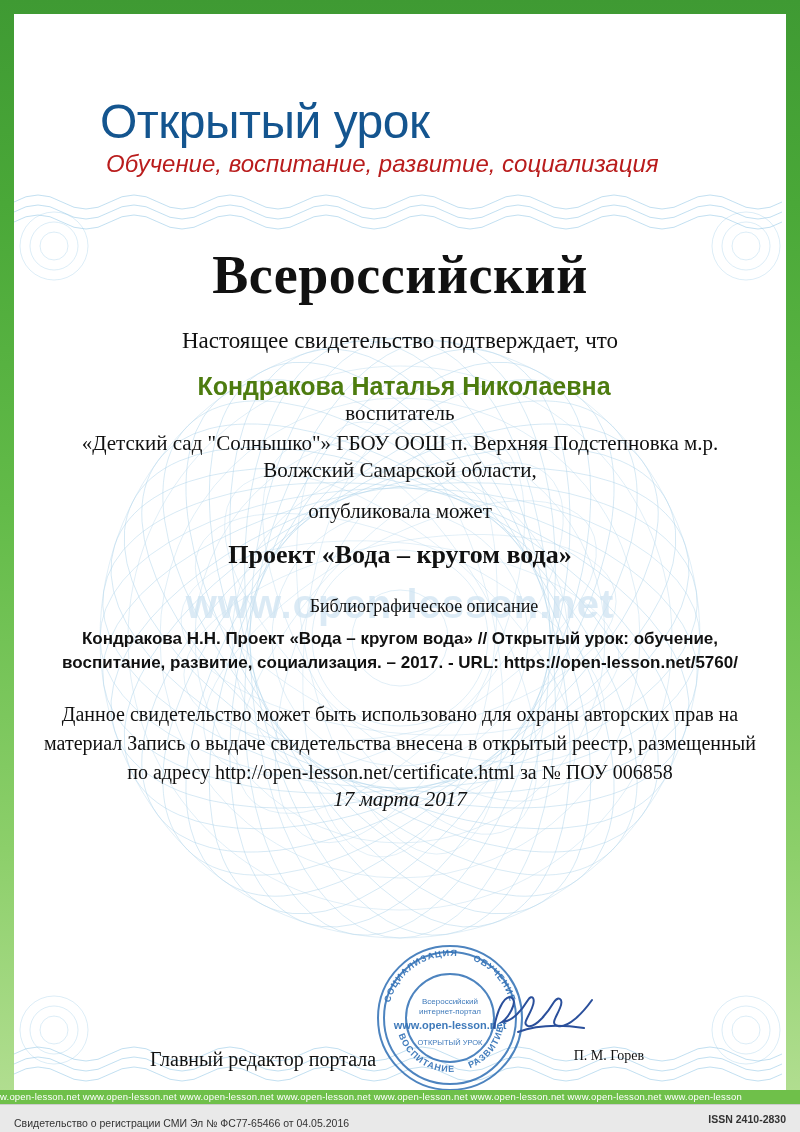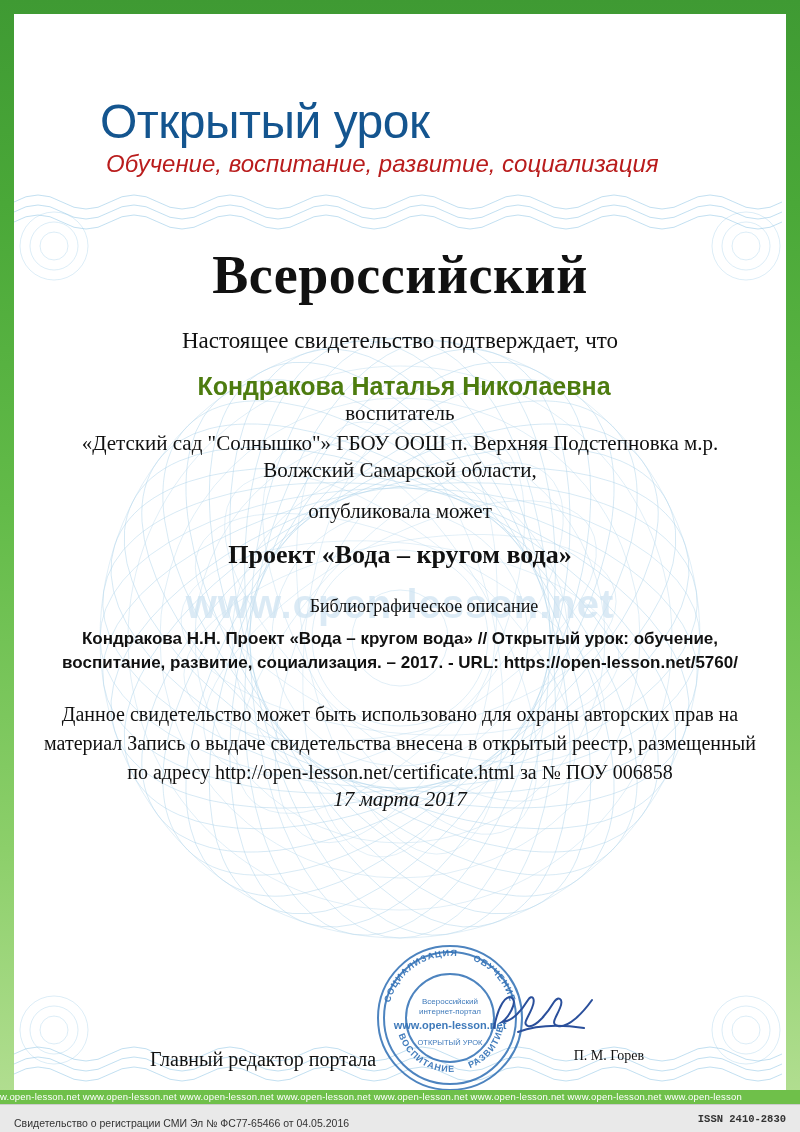--- a/index.html
+++ b/index.html
@@ -281,21 +281,21 @@
     top: 12px;
     font-family: "Liberation Sans", sans-serif;
     font-size: 10.5px;
     color: #333333;
     white-space: nowrap;
   }
   .footer-right {
     position: absolute;
     right: 14px;
     top: 8px;
-    font-family: Liberation Mono, monospace;
+    font-family: Liberation Sans, sans-serif;
     font-size: 10.5px;
     font-weight: bold;
     color: #333333;
     white-space: nowrap;
   }
 </style>
 </head>
 <body>
 
 <div class="page">

